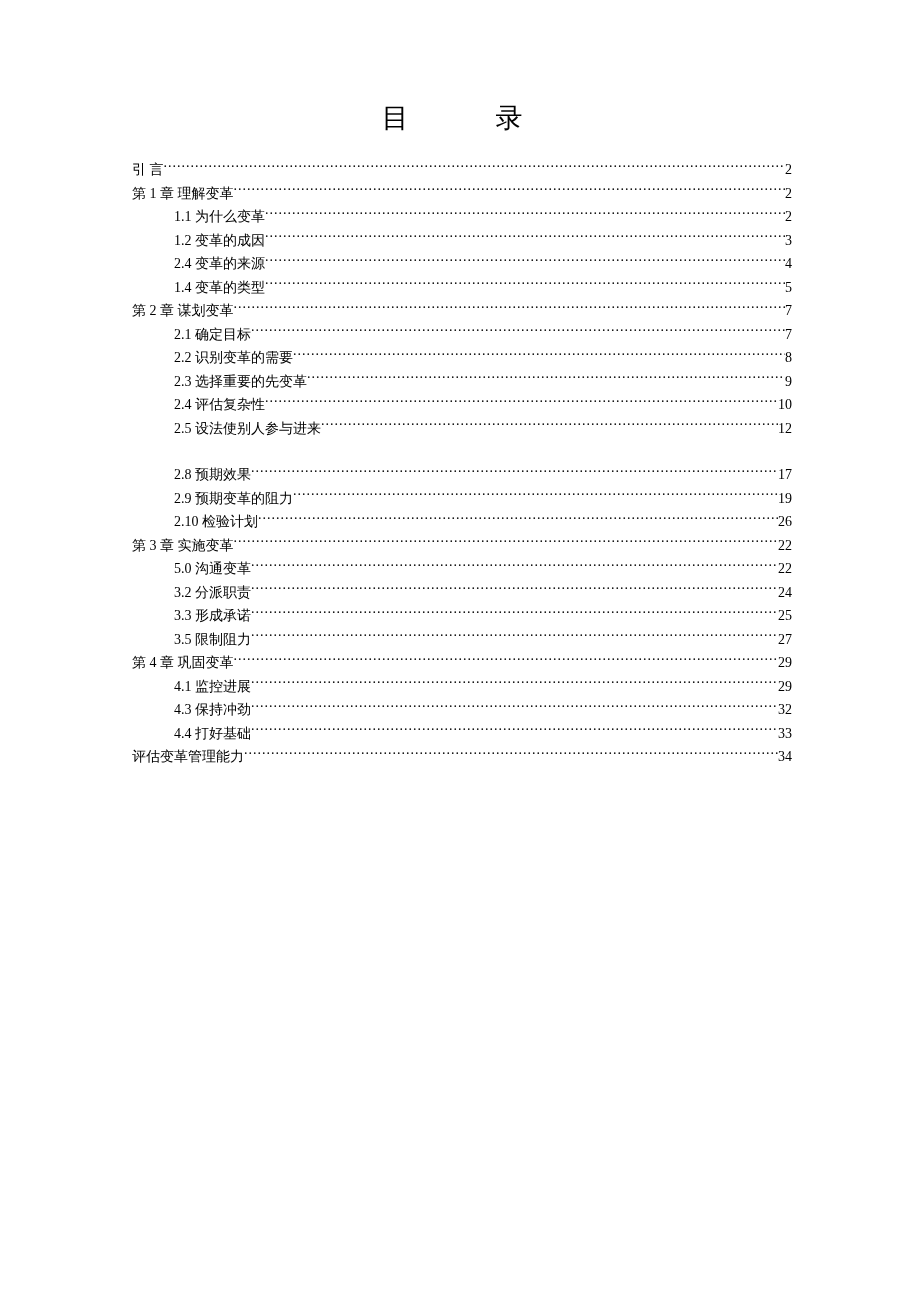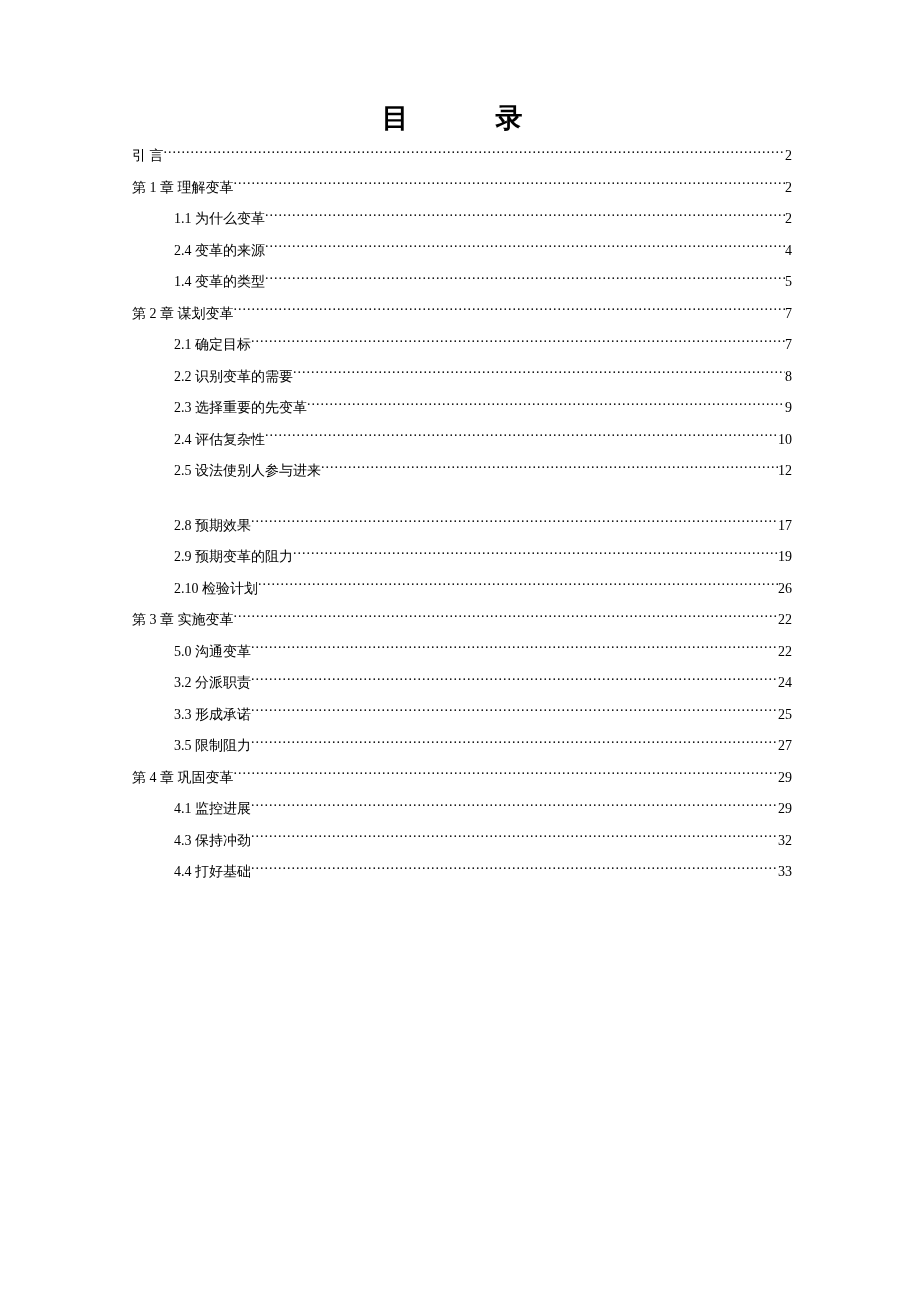--- a/index.html
+++ b/index.html
@@ -8,32 +8,33 @@
       font-family: "SimSun", "宋体", serif;
       width: 920px;
       height: 1302px;
       padding: 100px 128px 0 132px;
       font-size: 14px;
       color: #000;
     }
     .title {
       text-align: center;
       font-size: 27px;
-      font-weight: bold;
+      font-weight: normal;
       letter-spacing: 40px;
+      margin-bottom: 22px;
       padding-left: 20px;
     }
     .toc-line {
       display: flex;
       align-items: baseline;
       line-height: 23.5px;
       white-space: nowrap;
     }
     .toc-line.indent { padding-left: 42px; text-align: right; }
-    .toc-label { flex: 0 0 auto; margin-top: 8px; }
+    .toc-label { flex: 0 0 auto; }
     .toc-dots {
       flex: 1 1 auto;
       overflow: hidden;
       position: relative;
       height: 1em;
     }
     .toc-dots::after {
       content: "........................................................................................................................................................................................................................................";
       position: absolute;
       left: 0;
@@ -56,20 +57,25 @@
     </div>
     <div class="toc-line">
       <span class="toc-label">第 1 章   理解变革</span>
       <span class="toc-dots"></span>
       <span class="toc-page">2</span>
     </div>
     <div class="toc-line indent">
       <span class="toc-label">1.1 为什么变革</span>
       <span class="toc-dots"></span>
       <span class="toc-page">2</span>
+    </div>
+    <div class="toc-line indent">
+      <span class="toc-label">1.2 变革的成因</span>
+      <span class="toc-dots"></span>
+      <span class="toc-page">3</span>
     </div>
     <div class="toc-line indent">
       <span class="toc-label">2.4 变革的来源</span>
       <span class="toc-dots"></span>
       <span class="toc-page">4</span>
     </div>
     <div class="toc-line indent">
       <span class="toc-label">1.4 变革的类型</span>
       <span class="toc-dots"></span>
       <span class="toc-page">5</span>
@@ -158,13 +164,18 @@
     <div class="toc-line indent">
       <span class="toc-label">4.3 保持冲劲</span>
       <span class="toc-dots"></span>
       <span class="toc-page">32</span>
     </div>
     <div class="toc-line indent">
       <span class="toc-label">4.4 打好基础</span>
       <span class="toc-dots"></span>
       <span class="toc-page">33</span>
     </div>
+    <div class="toc-line">
+      <span class="toc-label">评估变革管理能力</span>
+      <span class="toc-dots"></span>
+      <span class="toc-page">34</span>
+    </div>
   </div>
 
 </body></html>

